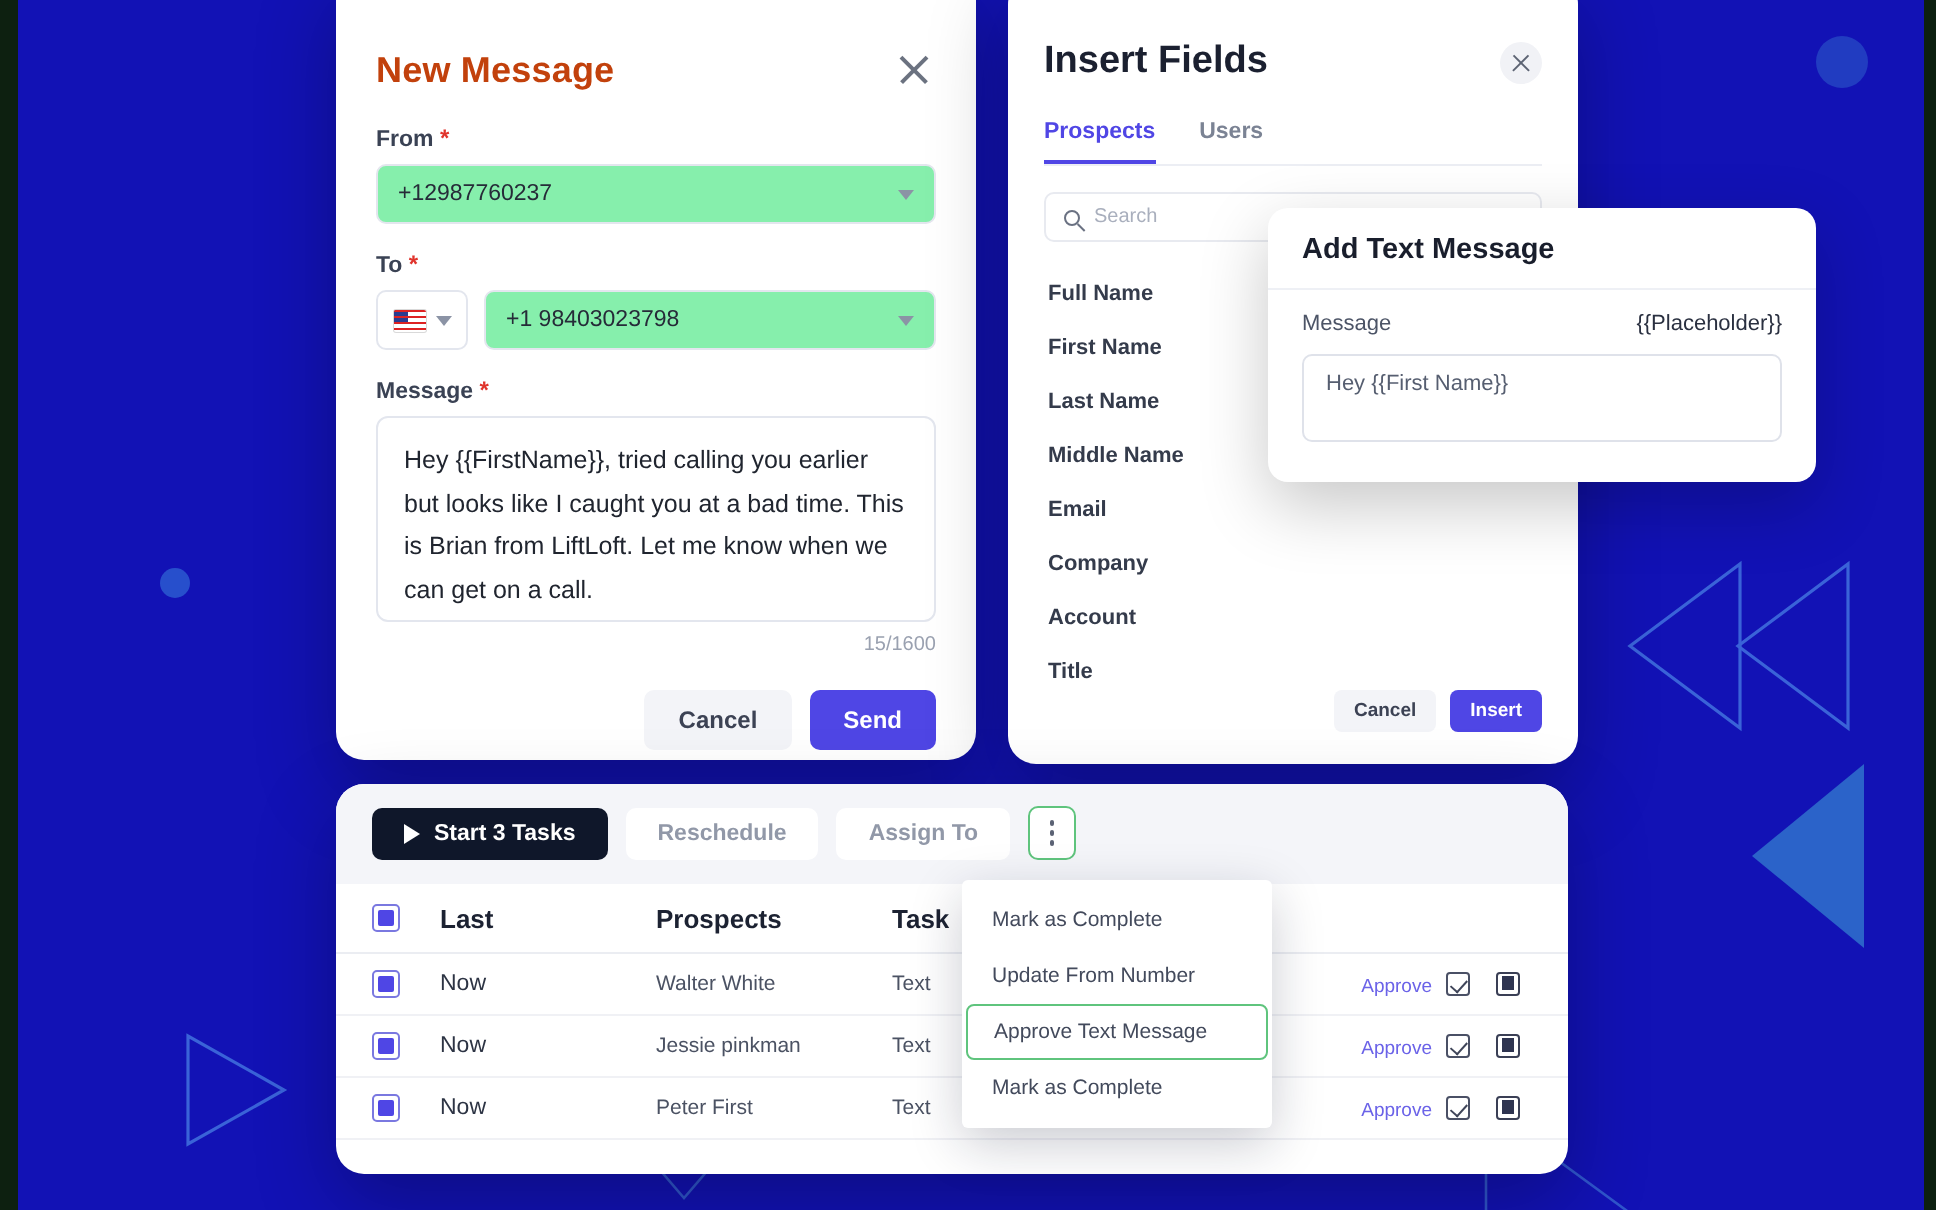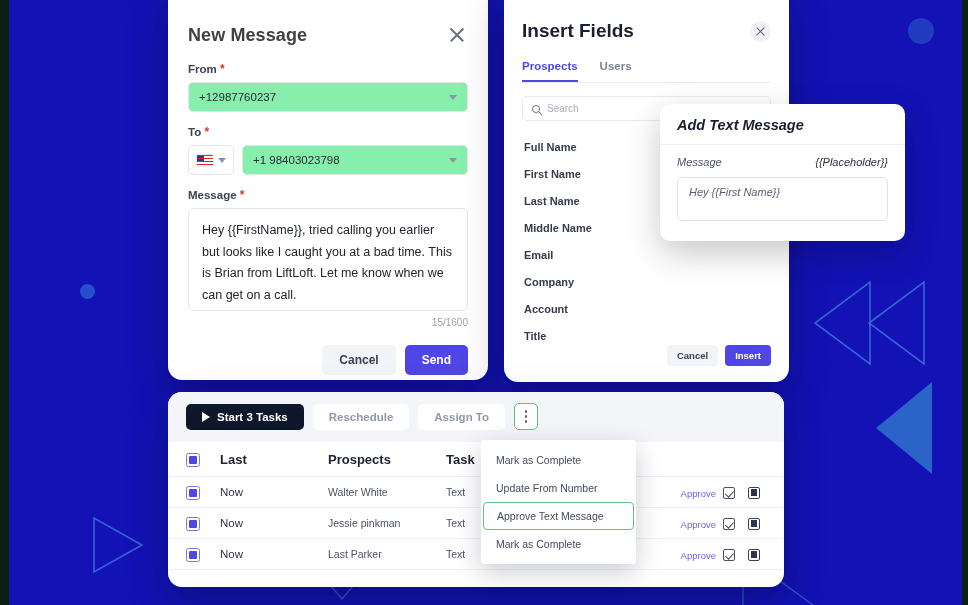--- a/index.html
+++ b/index.html
@@ -49,21 +49,21 @@
     left: 168px; top: -14px;
     width: 320px; height: 394px;
     padding: 0 20px;
     overflow: hidden;
   }
   .nm-head {
     display: flex; align-items: center; justify-content: space-between;
     padding-top: 38px; margin-bottom: 16px;
   }
   .nm-title {
-    font-size: 18px; font-weight: 700; color: #404040;
+    font-size: 18px; font-weight: 700; color: #c2410c;
     letter-spacing: .1px;
   }
   .close-x {
     width: 22px; height: 22px; position: relative;
     cursor: pointer; flex: none;
   }
   .close-x::before, .close-x::after {
     content: ""; position: absolute; left: 2px; top: 10px;
     width: 18px; height: 1.6px; background: #6b7280;
   }
@@ -192,27 +192,26 @@
     padding: 7.5px 2px; cursor: pointer;
   }
   .if-actions {
     position: absolute; right: 18px; bottom: 16px;
     display: flex; gap: 7px;
   }
   .btn-sm { font-size: 9.5px; padding: 5px 10px; border-radius: 4px; }
 
   
   #add-text-popup {
-    left: 660px; top: 104px;
-    width: 245px; height: 137px;
+    left: 634px; top: 104px;
+    width: 274px; height: 137px;
     border-radius: 10px;
     box-shadow: 0 12px 34px rgba(0,0,0,.22);
     z-index: 30;
     overflow: hidden;
-    font-style: italic;
   }
   .atm-head {
     padding: 13px 17px 11px;
     border-bottom: 1px solid #eef0f5;
   }
   .atm-title { font-size: 14.5px; font-weight: 700; color: #191e2c; }
   .atm-body { padding: 11px 17px 0; }
   .atm-row {
     display: flex; justify-content: space-between; align-items: center;
     font-size: 11px; color: #4c5466; font-weight: 500;
@@ -518,21 +517,21 @@
         </div>
         <div class="c-cb2"><span class="cb-tick"></span></div>
         <div class="c-cb3"><span class="cb-dark"></span></div>
       </div>
 
       <div class="t-row">
         <div class="c-check">
           <span class="cb-filled"></span>
         </div>
         <div class="c-date td-date">Now</div>
-        <div class="c-prospect td">Last Parker</div>
+        <div class="c-prospect td">Peter First</div>
         <div class="c-task td">Text</div>
         <div class="c-spacer"></div>
         <div class="c-approve">
           <span class="link-approve">Approve</span>
         </div>
         <div class="c-cb2"><span class="cb-tick"></span></div>
         <div class="c-cb3"><span class="cb-dark"></span></div>
       </div>
     </div>
   </div>

